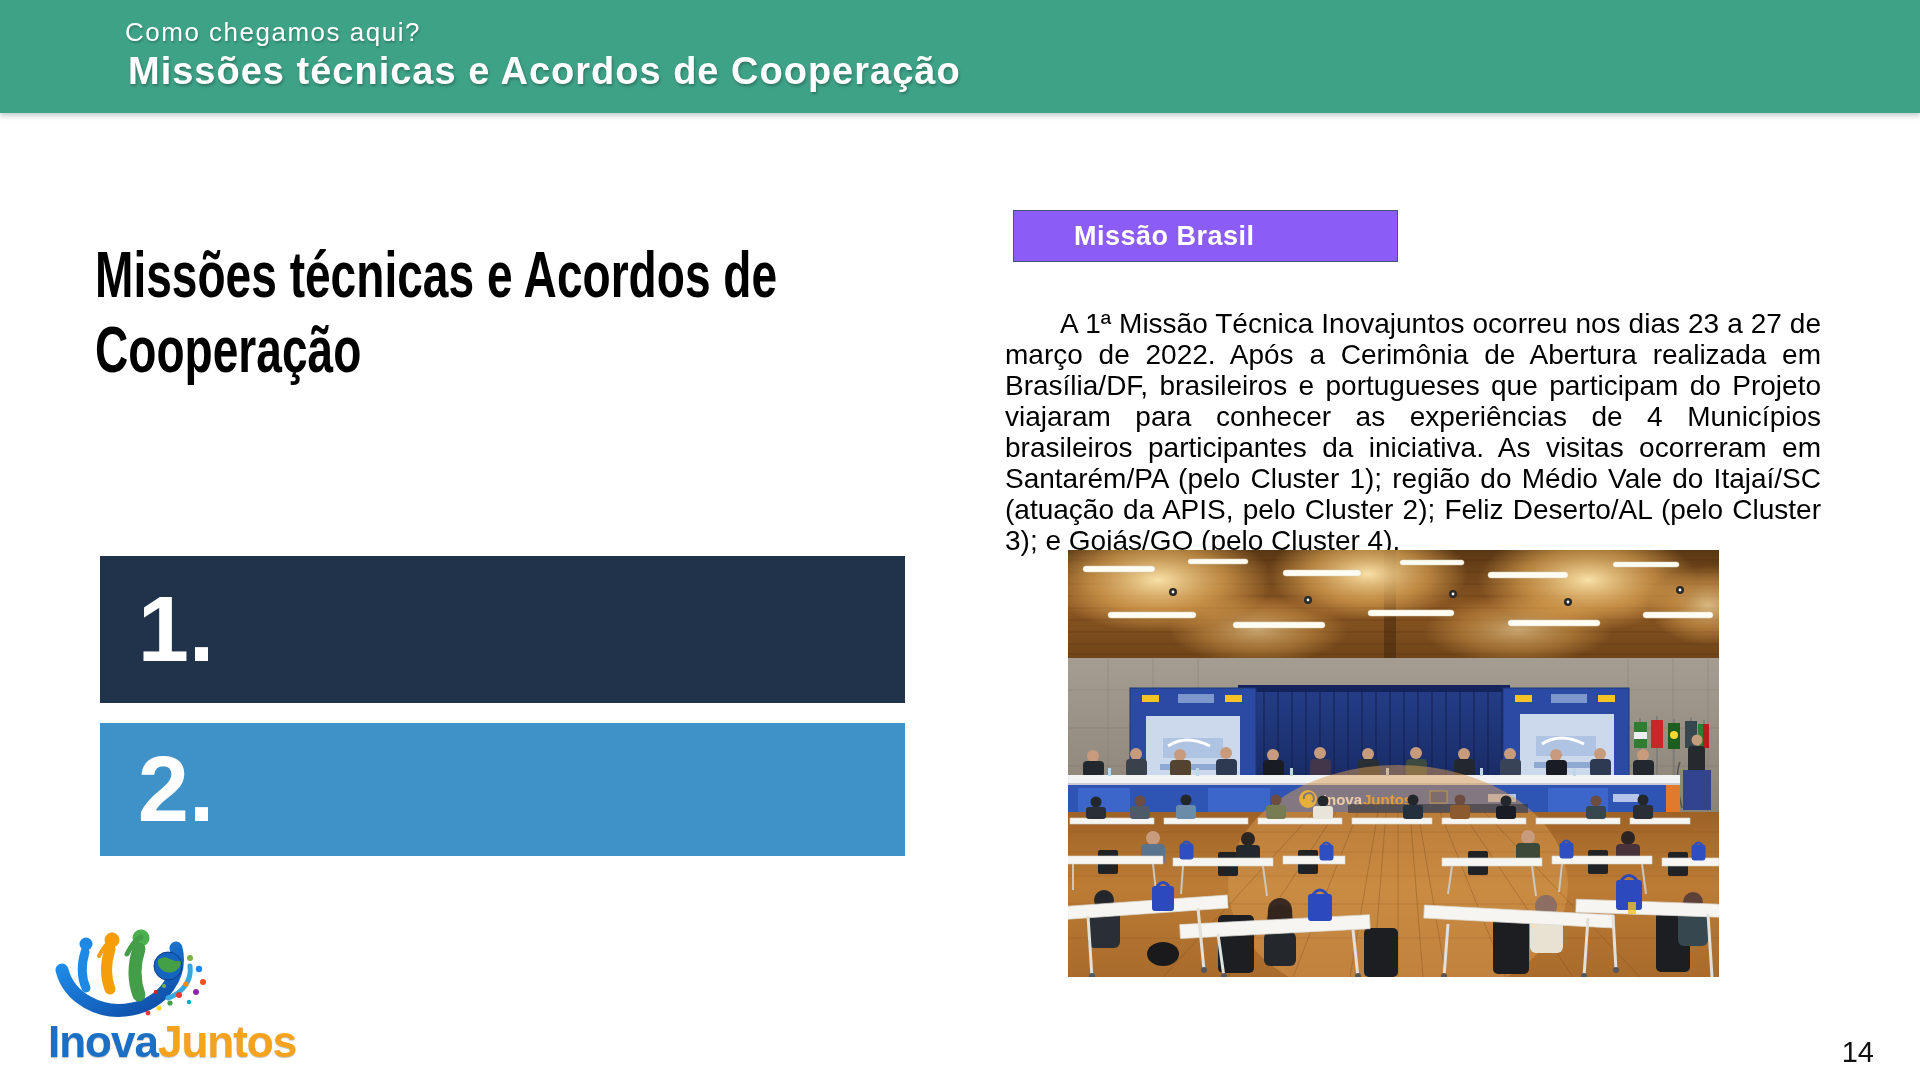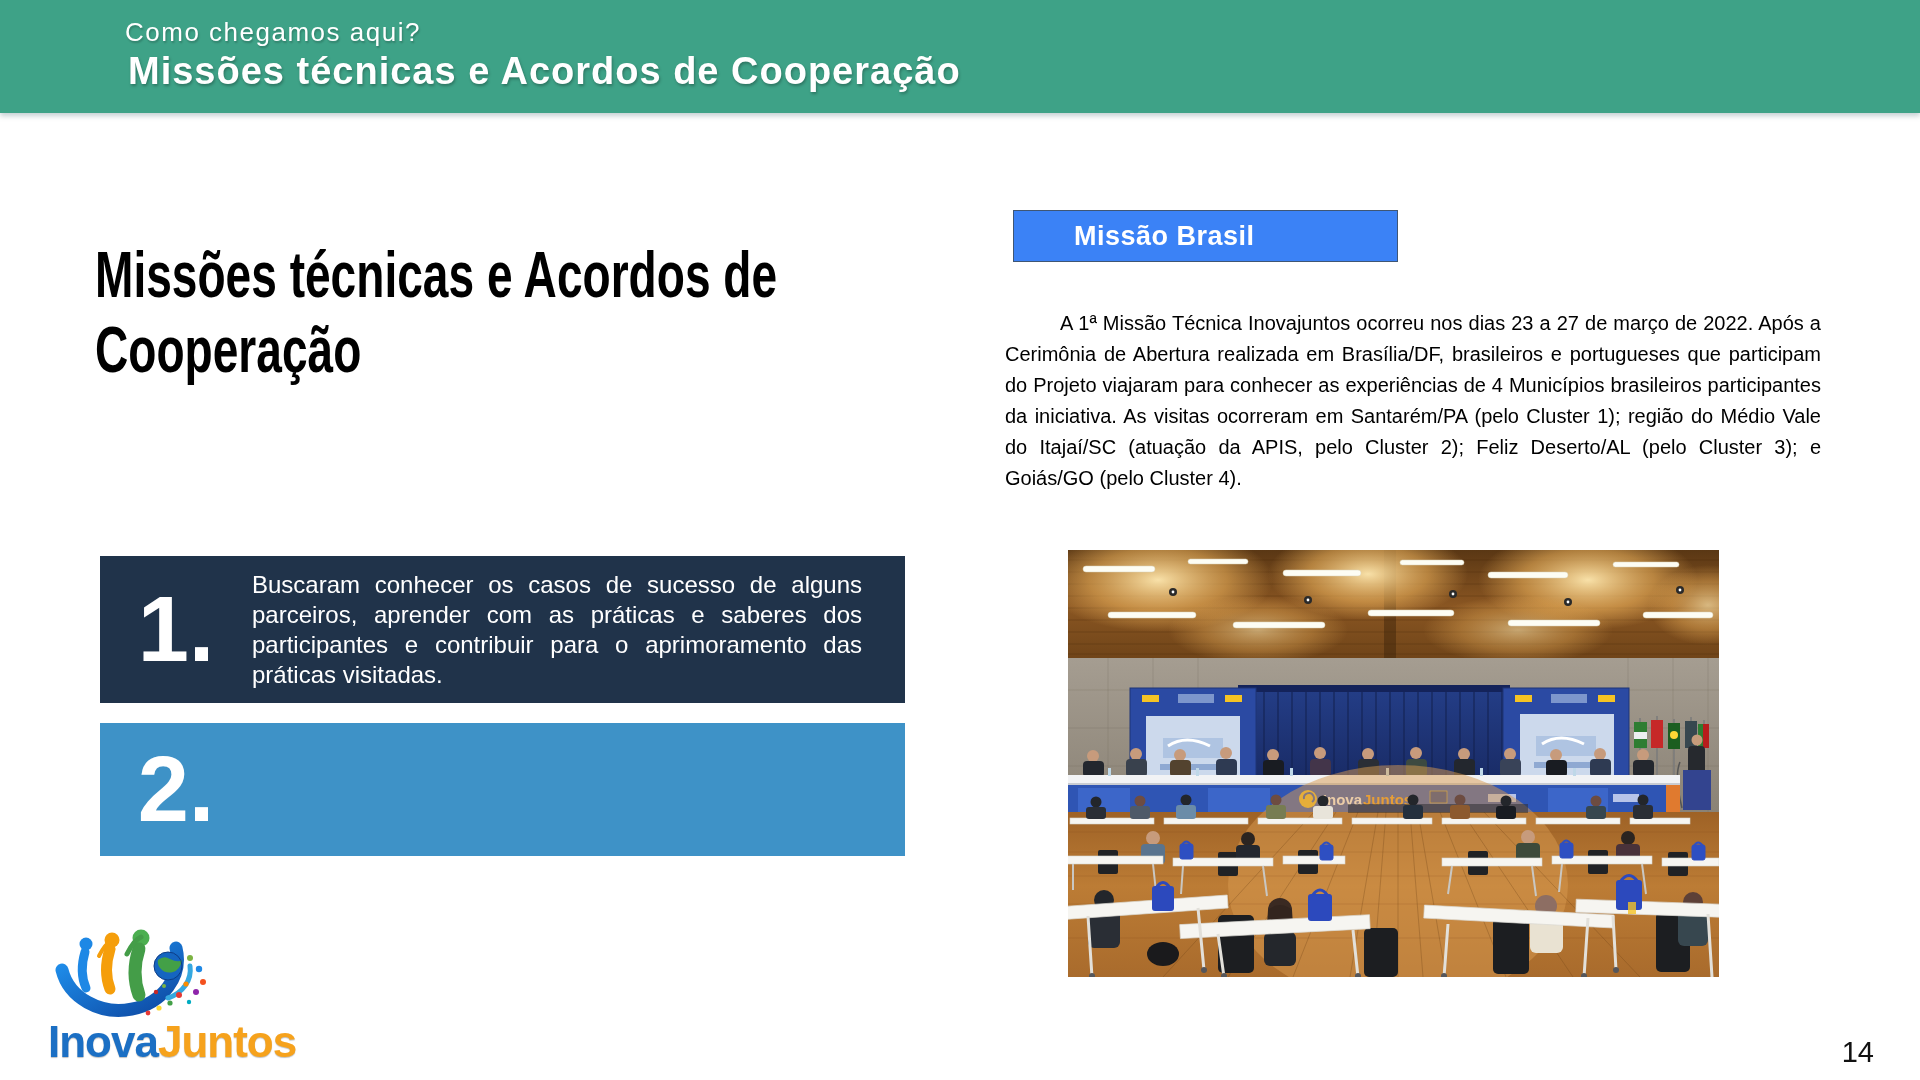--- a/index.html
+++ b/index.html
@@ -21,24 +21,24 @@
   .intro{position:absolute;left:95px;top:404px;width:818px;margin:0;font-size:24px;
           line-height:30px;text-align:justify;text-indent:36px;color:#000;}
   .red-colon{color:#C00000;}
   .obj{position:absolute;left:100px;width:805px;display:flex;align-items:center;color:#fff;}
   .obj1{top:556px;height:147px;background:#20334A;}
   .obj2{top:723px;height:133px;background:#3E92C7;}
   .obj-num{flex:0 0 152px;text-align:center;font-size:92px;font-weight:bold;line-height:.9;}
   .obj-text{width:610px;font-size:24px;line-height:30px;text-align:justify;padding-right:40px;}
 
   
-  .tag{position:absolute;left:1013px;top:210px;width:385px;height:52px;background:#3b82f6;
+  .tag{position:absolute;left:1013px;top:210px;width:385px;height:52px;background:#8b5cf6;
        border:1px solid #3F5674;box-sizing:border-box;display:flex;align-items:center;}
   .tag span{margin-left:60px;font-size:27px;font-weight:bold;color:#fff;letter-spacing:.5px;}
-  .rbody{position:absolute;left:1005px;top:308px;width:816px;margin:0;font-size:20px;
+  .rbody{position:absolute;left:1005px;top:308px;width:816px;margin:0;font-size:28px;
        line-height:31px;text-align:justify;text-indent:55px;color:#000;}
   .photo{position:absolute;left:1068px;top:550px;width:651px;height:427px;display:block;}
 
   
   .logo{position:absolute;left:48px;top:928px;width:175px;}
   .logo svg{display:block;width:160px;height:90px;}
   .logo-word{font-size:44px;font-weight:bold;letter-spacing:-1px;margin-top:2px;line-height:1;}
   .lw-inova{color:#1B6FC4;text-shadow:0 1px 1px rgba(0,0,0,.25);}
   .lw-juntos{color:#F6A21C;text-shadow:0 1px 1px rgba(0,0,0,.25);}
 
@@ -55,21 +55,20 @@
   </header>
 
   <div class="big-title">
     <div>Missões técnicas e Acordos de</div>
     <div>Cooperação</div>
   </div>
 
 
   <div class="obj obj1">
     <div class="obj-num">1.</div>
-    <div class="obj-text">Buscaram conhecer os casos de sucesso de alguns parceiros, aprender com as práticas e saberes dos participantes e contribuir para o aprimoramento das práticas visitadas.</div>
   </div>
 
   <div class="obj obj2">
     <div class="obj-num">2.</div>
   </div>
 
   <div class="tag">
     <span>Missão Brasil</span>
   </div>
 

